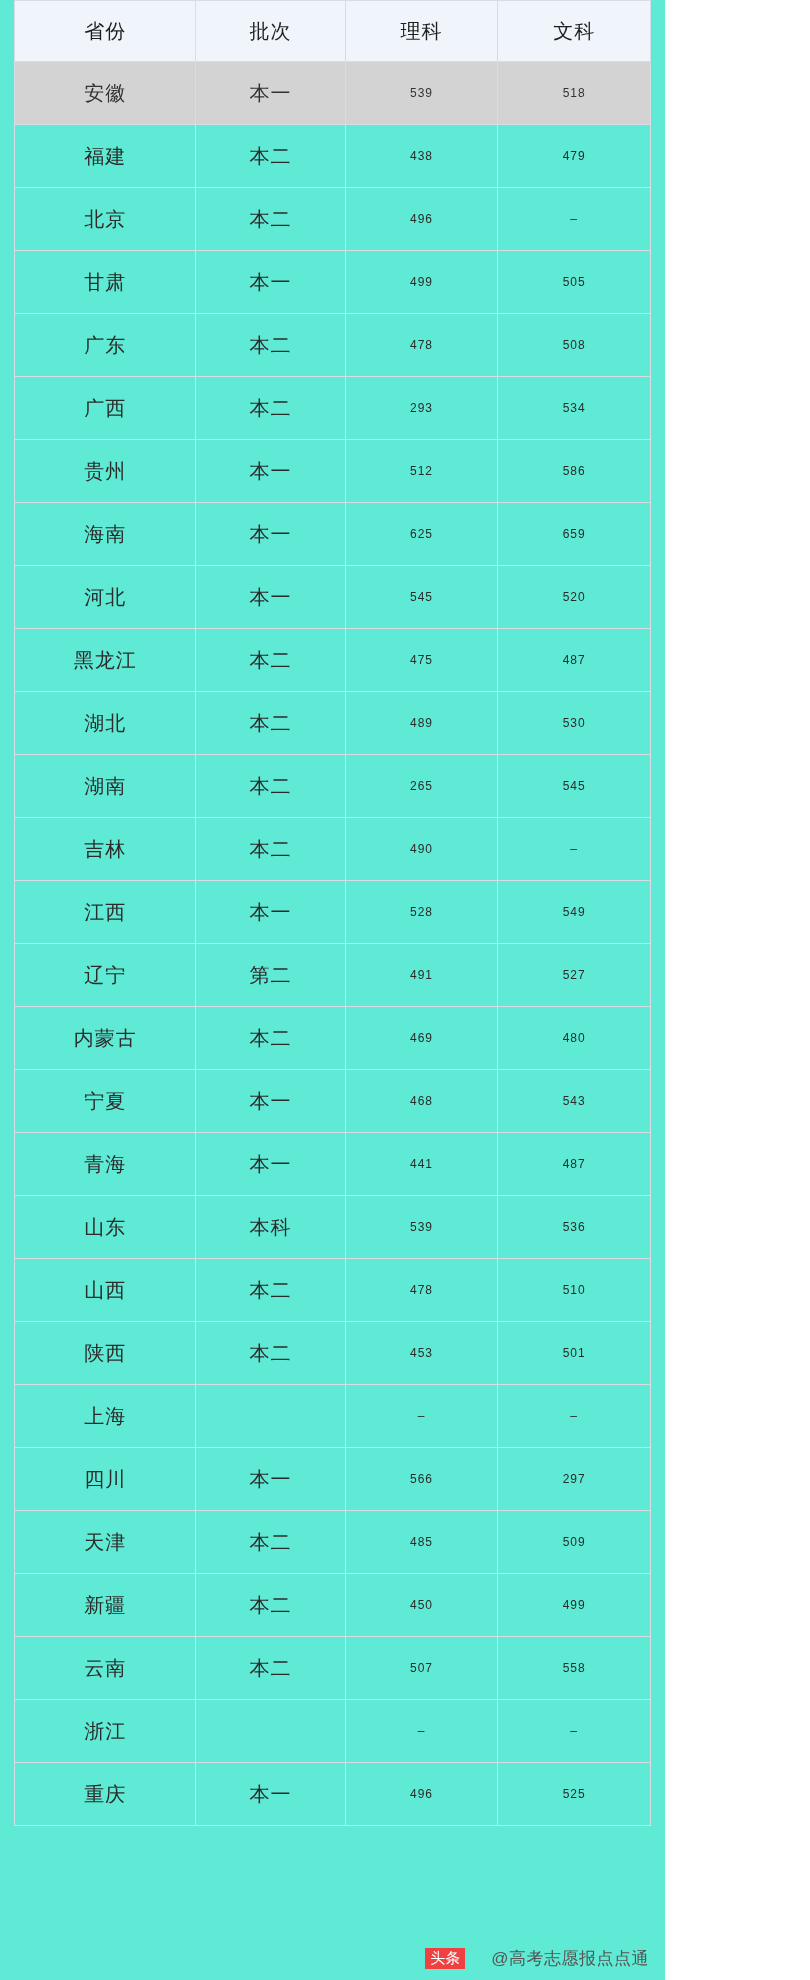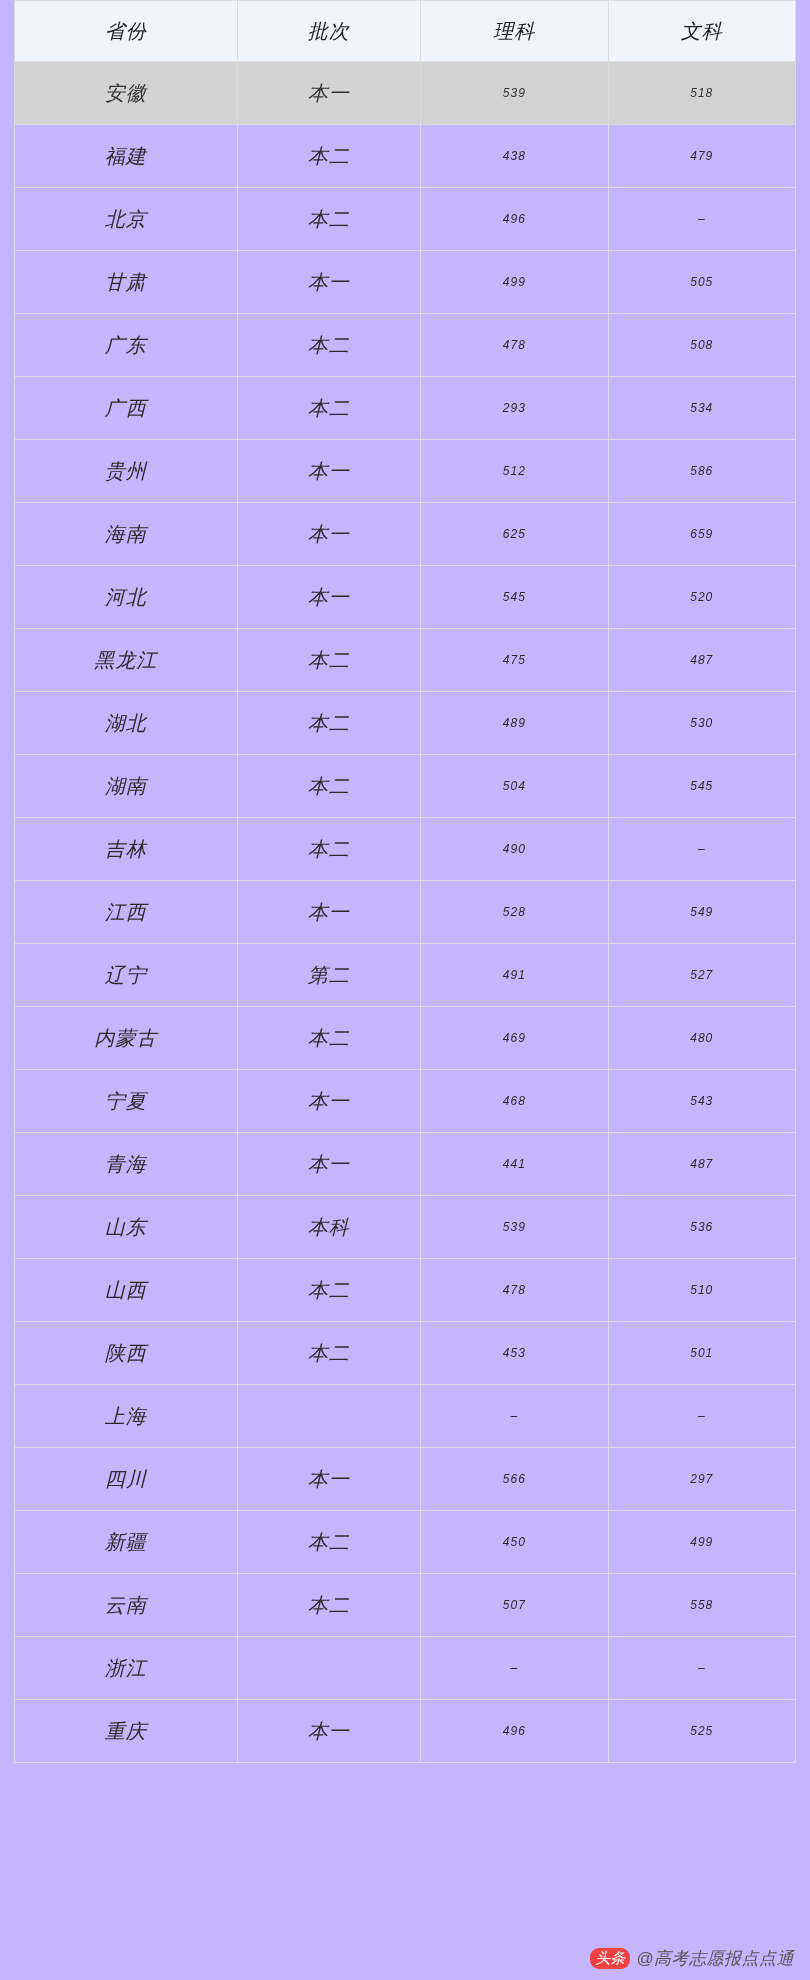--- a/index.html
+++ b/index.html
@@ -6,26 +6,25 @@
     margin: 0;
     padding: 0;
     background: #ffffff;
   }
   body {
     width: 810px;
     font-family: "Liberation Sans", "DejaVu Sans", sans-serif;
     color: #222222;
   }
   .page {
-    width: 810px;
+    width: 665px;
     min-height: 1980px;
     position: relative;
-    background: #c4b5fd;
+    background: #5eead4;
     box-sizing: border-box;
-    font-style: italic;
   }
   .table-wrap {
     padding: 0 14px;
     box-sizing: border-box;
   }
   table.score-table {
     width: 100%;
     border-collapse: collapse;
     table-layout: fixed;
   }
@@ -69,28 +68,29 @@
     font-size: 17px;
     color: #444444;
   }
   .footer .tt-logo {
     display: inline-flex;
     align-items: center;
     justify-content: center;
     background: #f04142;
     color: #ffffff;
     font-size: 15px;
-    border-radius: 9px;
+    border-radius: 0;
     padding: 2px 5px;
     line-height: 1.1;
     letter-spacing: 0px;
   }
   .footer .tt-name {
     color: #555555;
     letter-spacing: 0.5px;
+    margin-left: 20px;
   }
 </style>
 </head>
 <body>
 
 <div class="page">
 
   <div class="table-wrap">
     <table class="score-table">
       <colgroup>
@@ -170,21 +170,21 @@
           </tr>
           <tr>
             <td>湖北</td>
             <td>本二</td>
             <td class="num">489</td>
             <td class="num">530</td>
           </tr>
           <tr>
             <td>湖南</td>
             <td>本二</td>
-            <td class="num">504</td>
+            <td class="num">265</td>
             <td class="num">545</td>
           </tr>
           <tr>
             <td>吉林</td>
             <td>本二</td>
             <td class="num">490</td>
             <td class="num">–</td>
           </tr>
           <tr>
             <td>江西</td>
@@ -240,20 +240,26 @@
             <td class="num">–</td>
             <td class="num">–</td>
           </tr>
           <tr>
             <td>四川</td>
             <td>本一</td>
             <td class="num">566</td>
             <td class="num">297</td>
           </tr>
           <tr>
+            <td>天津</td>
+            <td>本二</td>
+            <td class="num">485</td>
+            <td class="num">509</td>
+          </tr>
+          <tr>
             <td>新疆</td>
             <td>本二</td>
             <td class="num">450</td>
             <td class="num">499</td>
           </tr>
           <tr>
             <td>云南</td>
             <td>本二</td>
             <td class="num">507</td>
             <td class="num">558</td>

